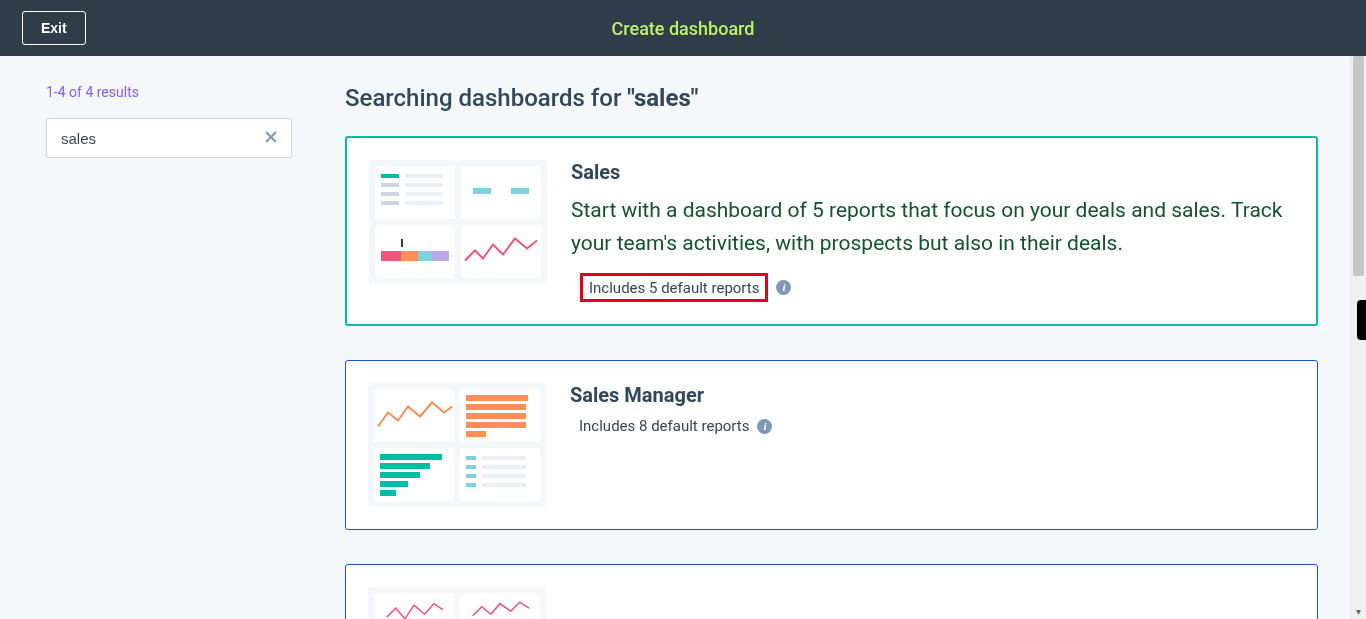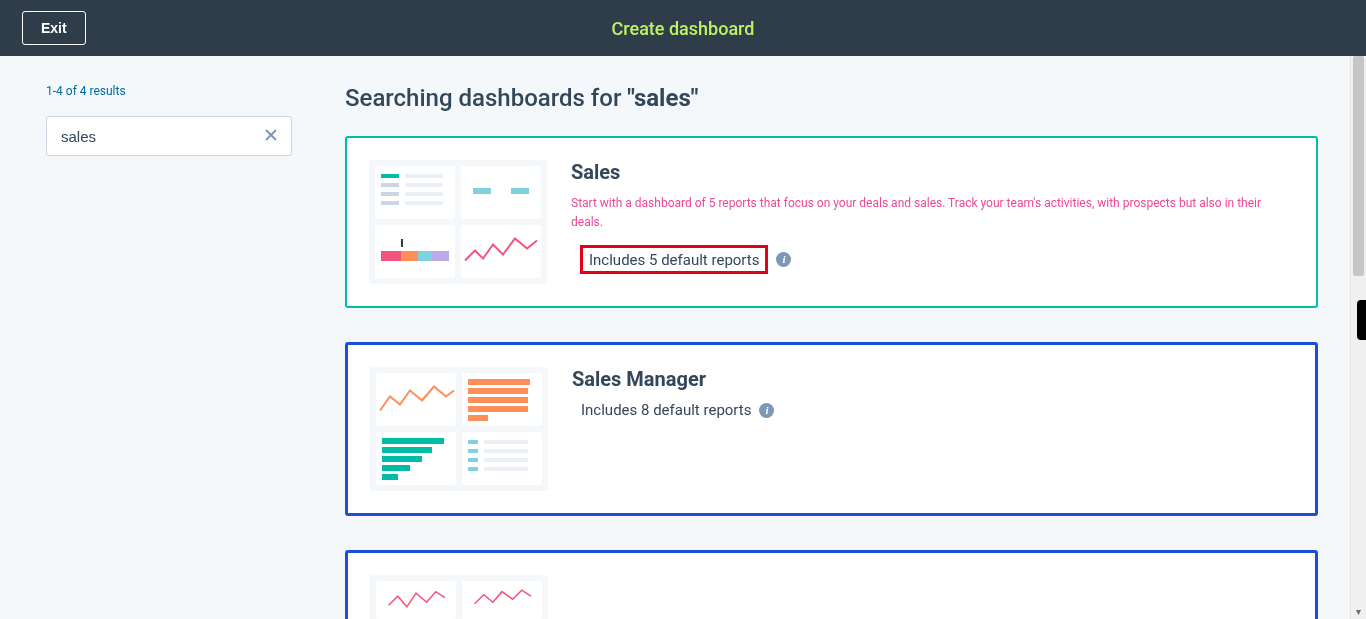--- a/index.html
+++ b/index.html
@@ -54,22 +54,22 @@
       height: calc(619px - 56px);
       width: 100%;
     }
 
     .sidebar {
       width: 345px;
       padding: 28px 24px 0 46px;
     }
 
     .results-count {
-      font-size: 12px;
-      color: #0369a1;
+      font-size: 14px;
+      color: #8b5cf6;
       margin-bottom: 18px;
     }
 
     .search-box {
       display: flex;
       align-items: center;
       border: 1px solid #cbd6e2;
       background: #fff;
       border-radius: 3px;
       height: 40px;
@@ -109,21 +109,21 @@
       color: #33475b;
       margin-bottom: 24px;
     }
     .search-heading .term {
       font-weight: 700;
     }
 
     
     .card {
       background: #fff;
-      border: 3px solid #1d4ed8;
+      border: 1px solid #1d4ed8;
       border-radius: 3px;
       padding: 22px 22px 22px 22px;
       display: flex;
       margin-bottom: 34px;
       cursor: pointer;
     }
     .card.selected {
       border: 2px solid #00bda5;
     }
 
@@ -289,22 +289,22 @@
       display: flex;
       flex-direction: column;
     }
     .card-title {
       font-size: 20px;
       font-weight: 700;
       color: #33475b;
       margin-bottom: 10px;
     }
     .card-desc {
-      font-size: 12px;
-      color: #ec4899;
+      font-size: 21px;
+      color: #14532d;
       line-height: 1.55;
       margin-bottom: 14px;
     }
     .includes-row {
       display: flex;
       align-items: center;
       gap: 8px;
       padding-left: 9px;
     }
     .includes-text {

